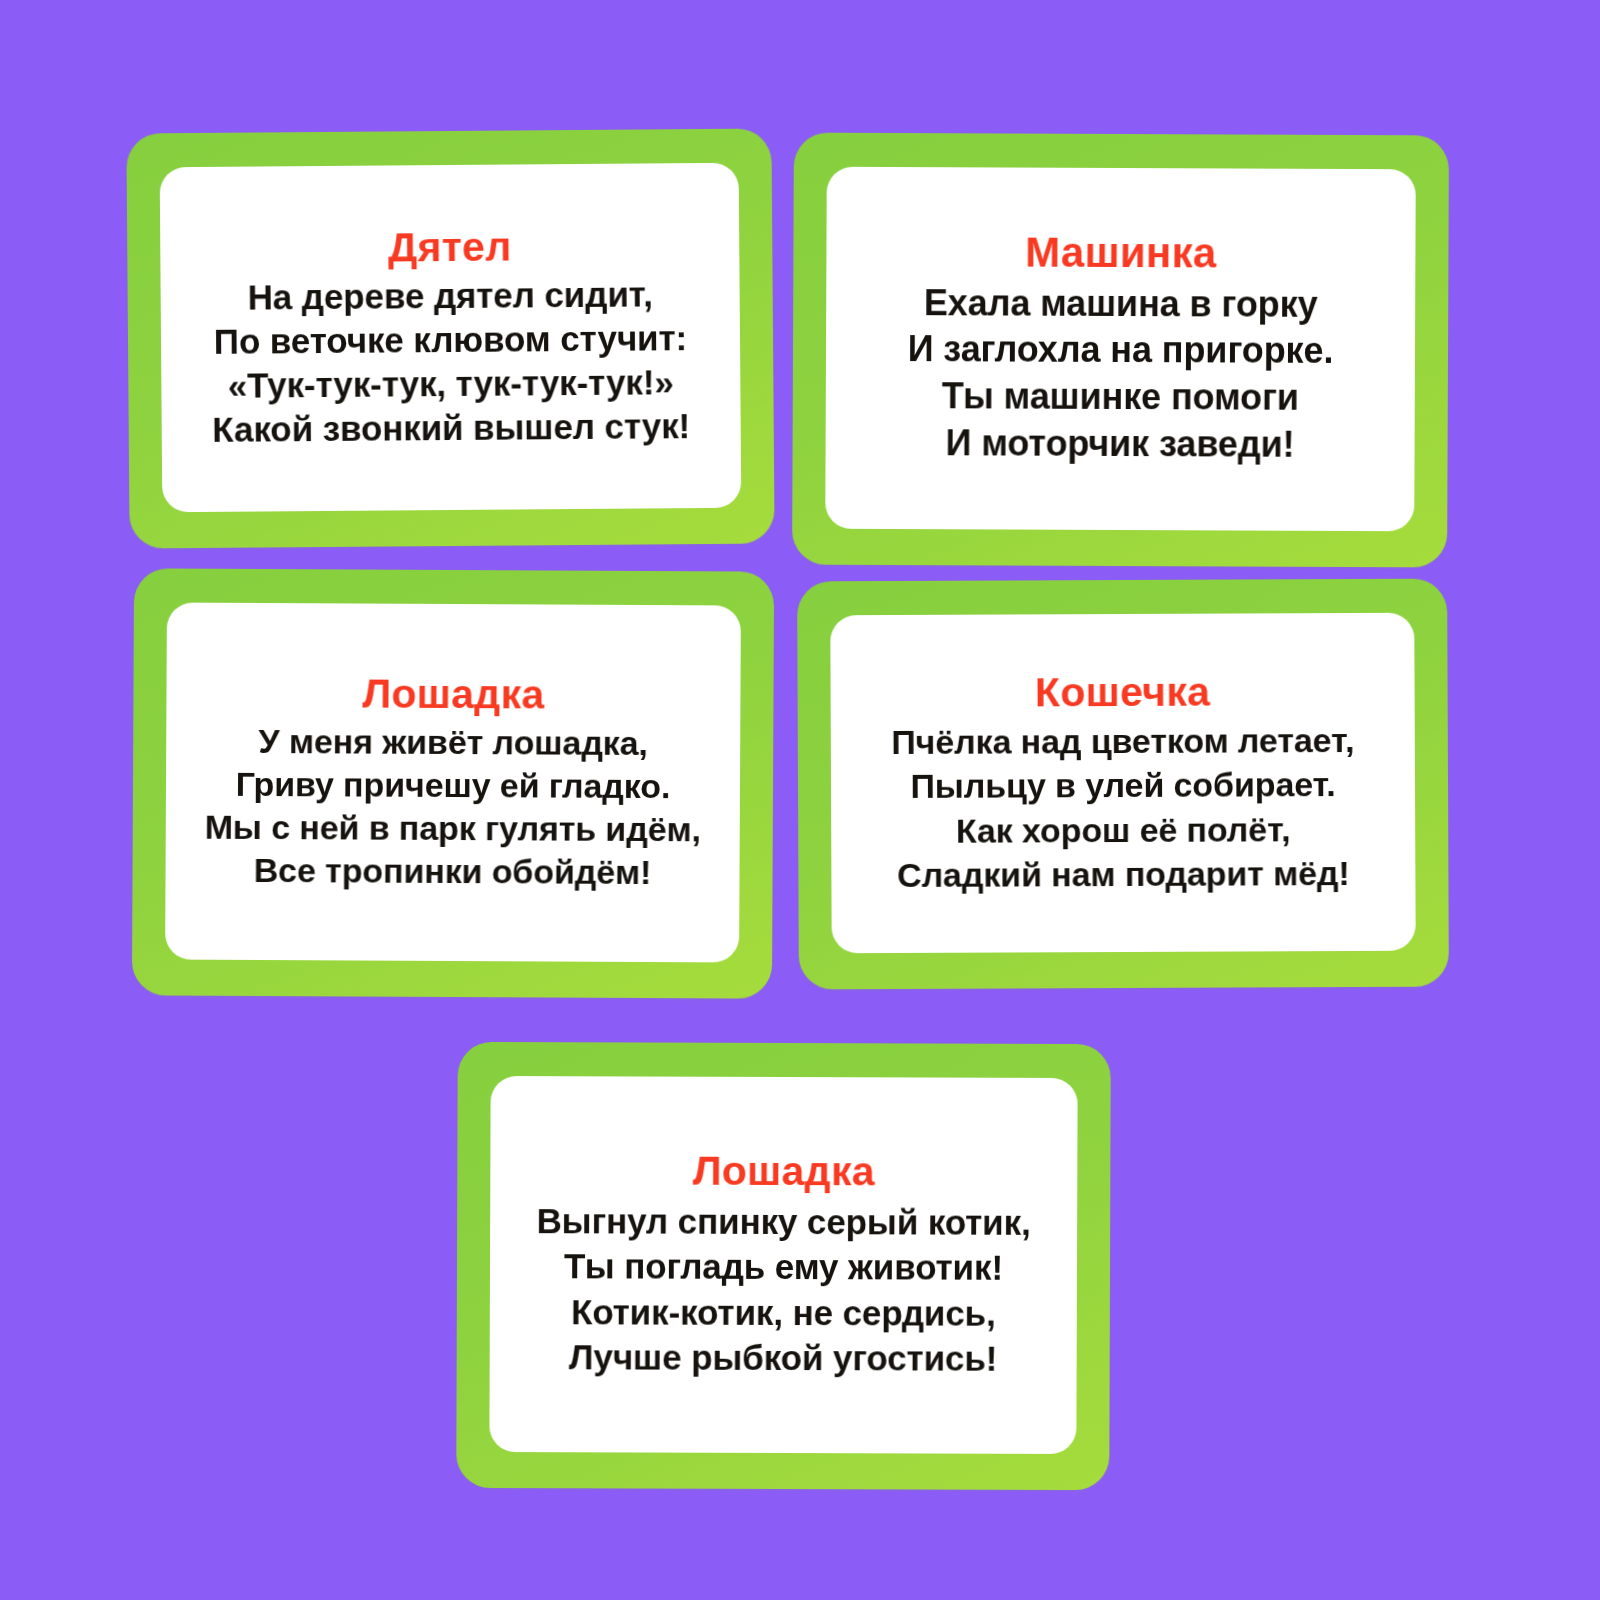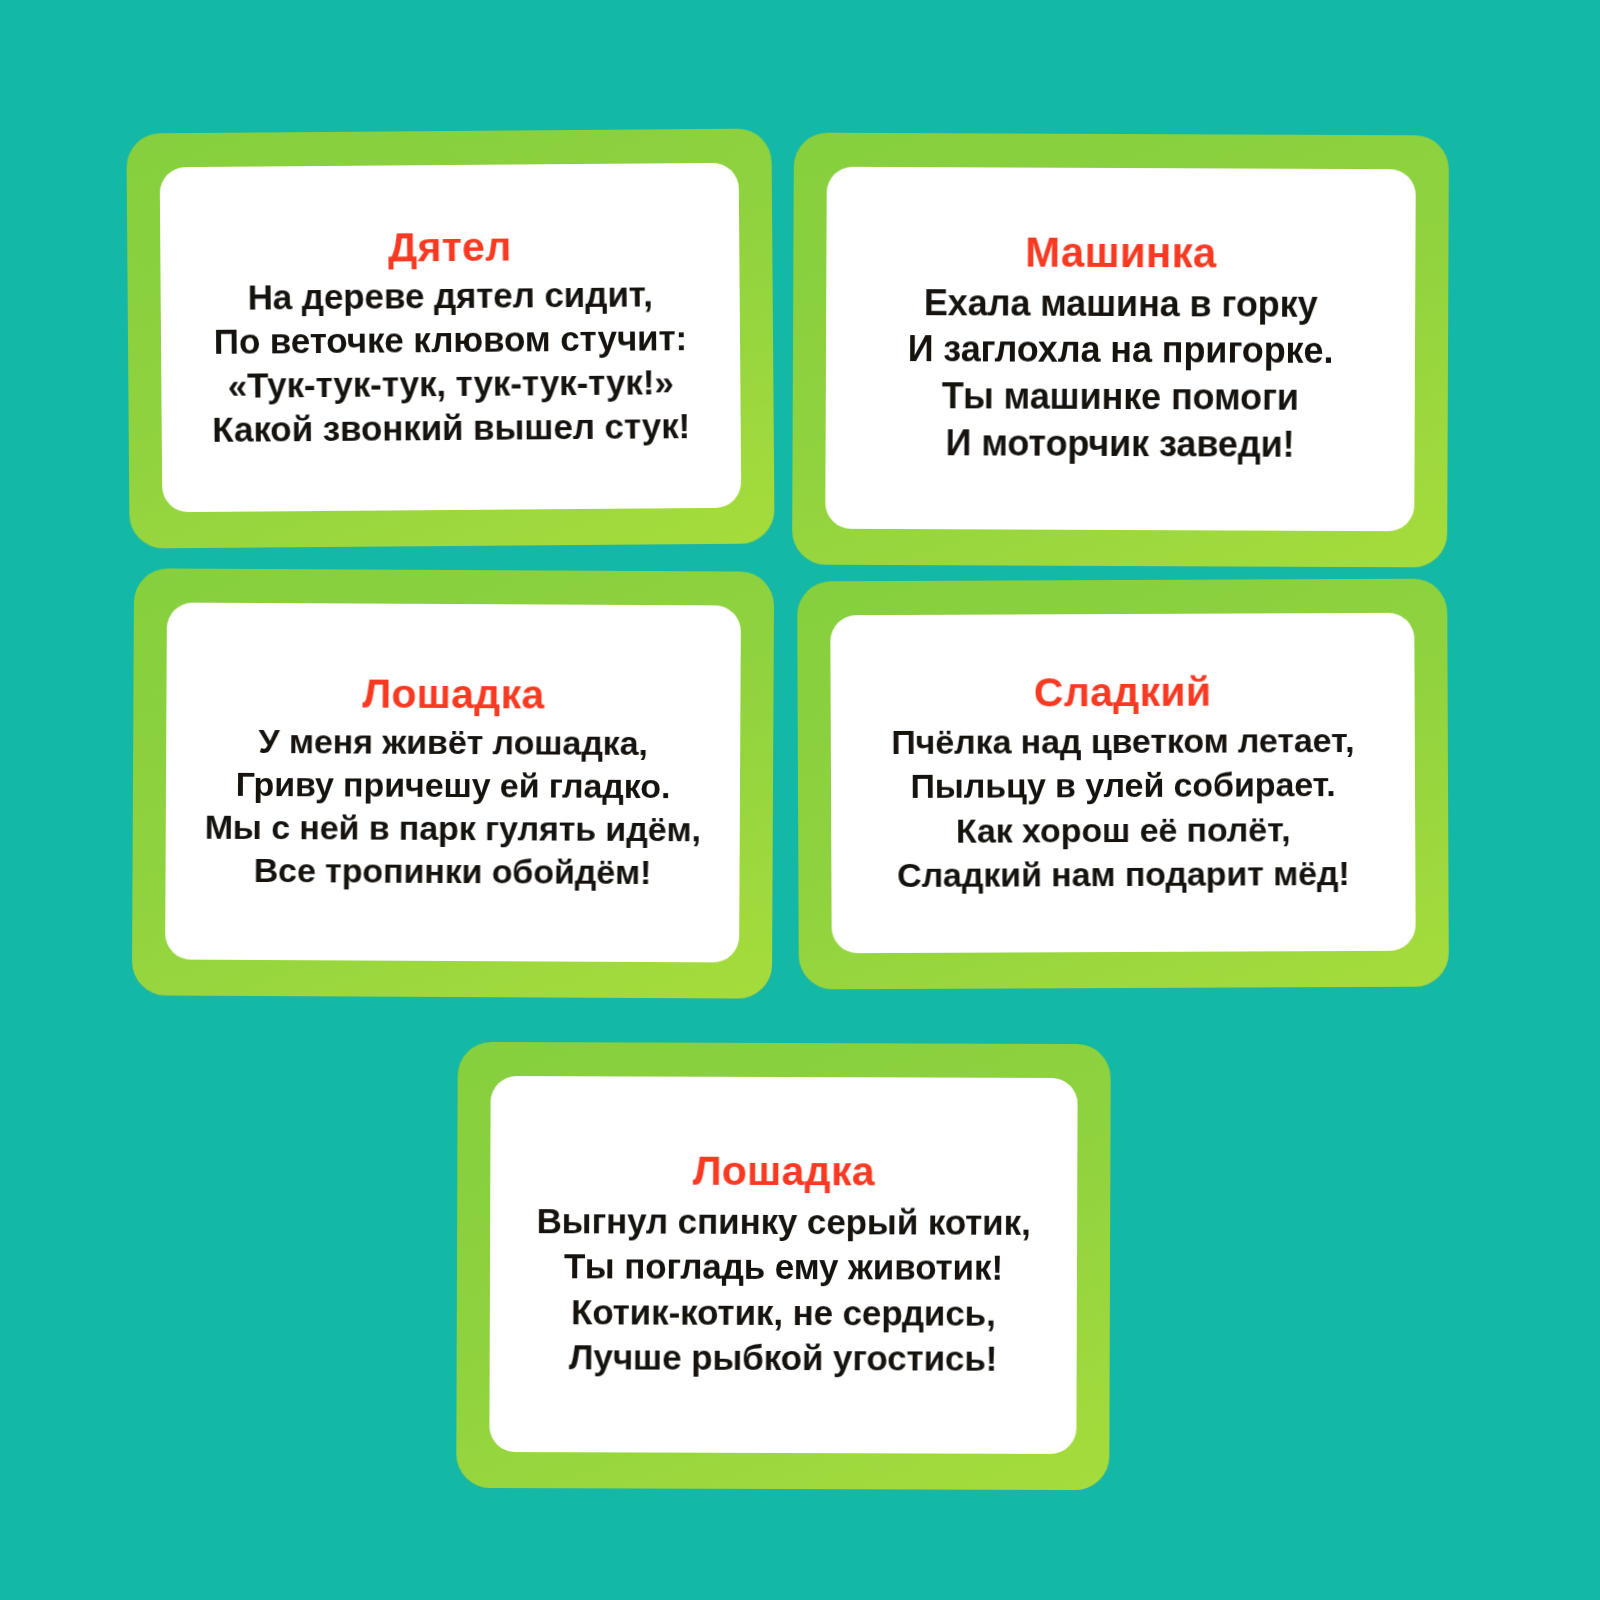--- a/index.html
+++ b/index.html
@@ -11,21 +11,21 @@
   body {
     width: 1600px;
     height: 1600px;
     font-family: "Liberation Sans", "DejaVu Sans", sans-serif;
     overflow: hidden;
   }
   #sheet {
     position: relative;
     width: 1600px;
     height: 1600px;
-    background: #14b8a6;
+    background: #8b5cf6;
   }
 
   .card {
     position: absolute;
     box-sizing: border-box;
     background: linear-gradient(160deg, #86cf3e 0%, #8ed23f 45%, #a6dc3c 100%);
     border-radius: 34px;
     padding: 34px 33px 36px 33px;
     filter: drop-shadow(0 1px 1px rgba(120,160,90,0.18));
   }
@@ -123,21 +123,21 @@
         <li>У меня живёт лошадка,</li>
         <li>Гриву причешу ей гладко.</li>
         <li>Мы с ней в парк гулять идём,</li>
         <li>Все тропинки обойдём!</li>
       </ul>
     </div>
   </div>
 
   <div class="card" id="card-pchelka">
     <div class="card-inner">
-      <div class="card-title">Сладкий</div>
+      <div class="card-title">Кошечка</div>
       <ul class="card-lines">
         <li>Пчёлка над цветком летает,</li>
         <li>Пыльцу в улей собирает.</li>
         <li>Как хорош её полёт,</li>
         <li>Сладкий нам подарит мёд!</li>
       </ul>
     </div>
   </div>
 
   <div class="card" id="card-koshechka">

